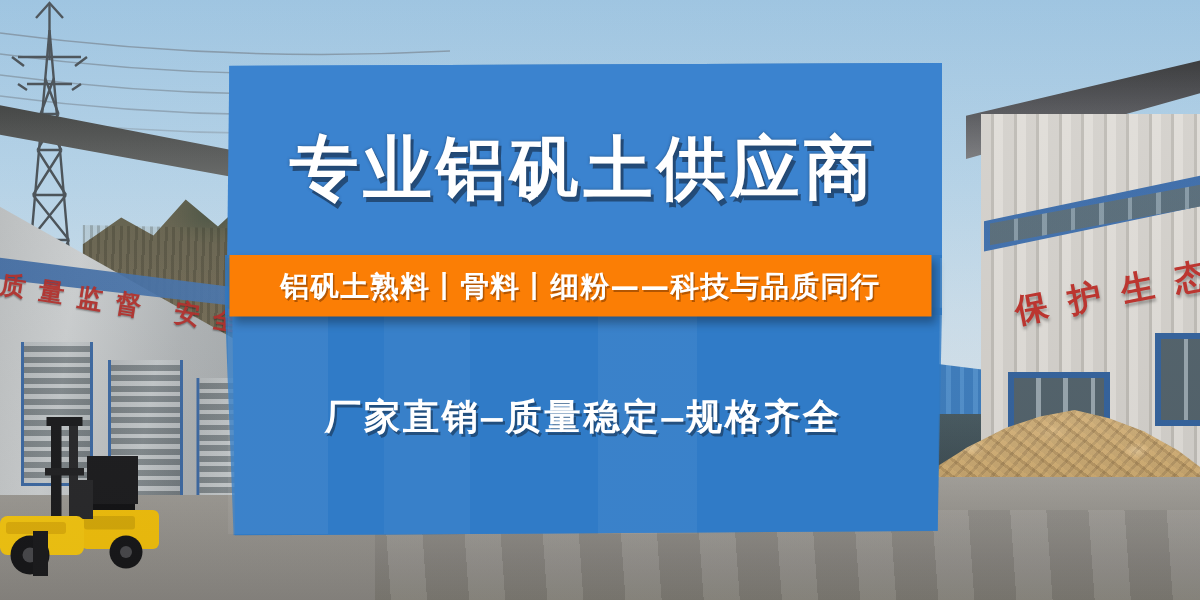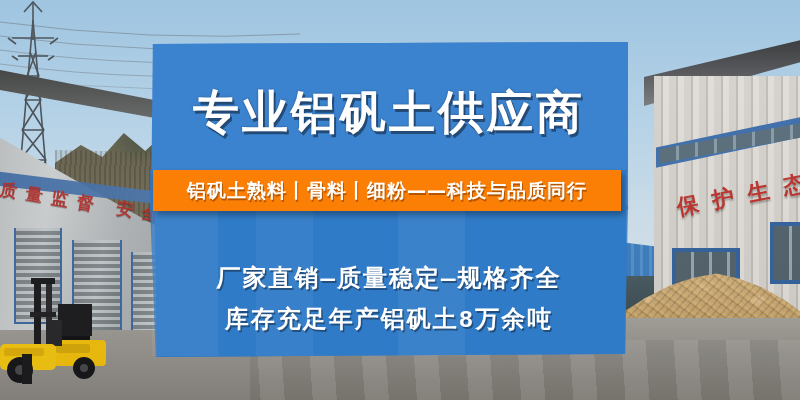--- a/index.html
+++ b/index.html
@@ -407,15 +407,14 @@
   <div class="panel-mid-fill"></div>
   <div class="panel-bot"></div>
   <div class="ghost"></div>
 
   <div class="title">专业铝矾土供应商</div>
 
   <div class="obar"></div>
   <div class="obar-text">铝矾土熟料丨骨料丨细粉——科技与品质同行</div>
 
   <div class="sub sub1">厂家直销—质量稳定—规格齐全</div>
-  <div class="sub sub2">库存充足年产铝矾土8万余吨</div>
 
 </div>
 
 </body></html>

